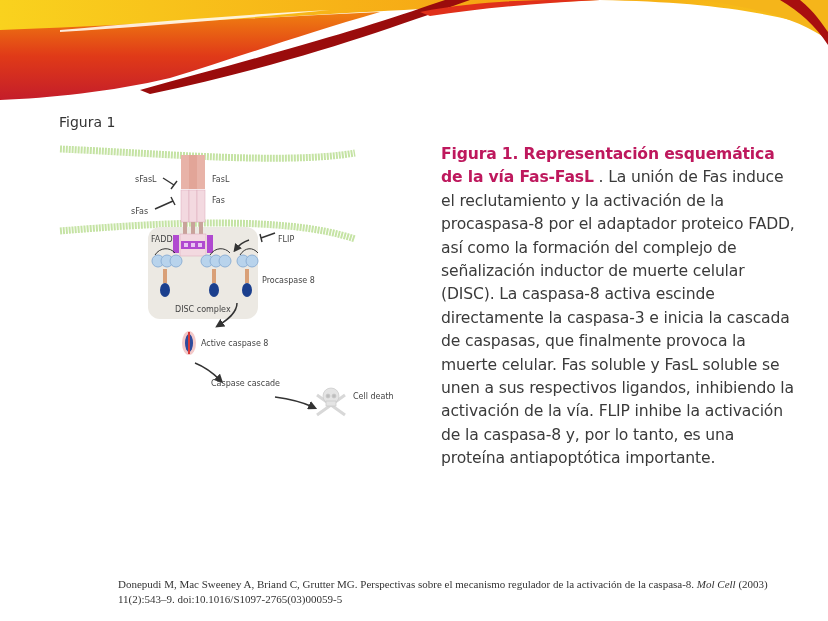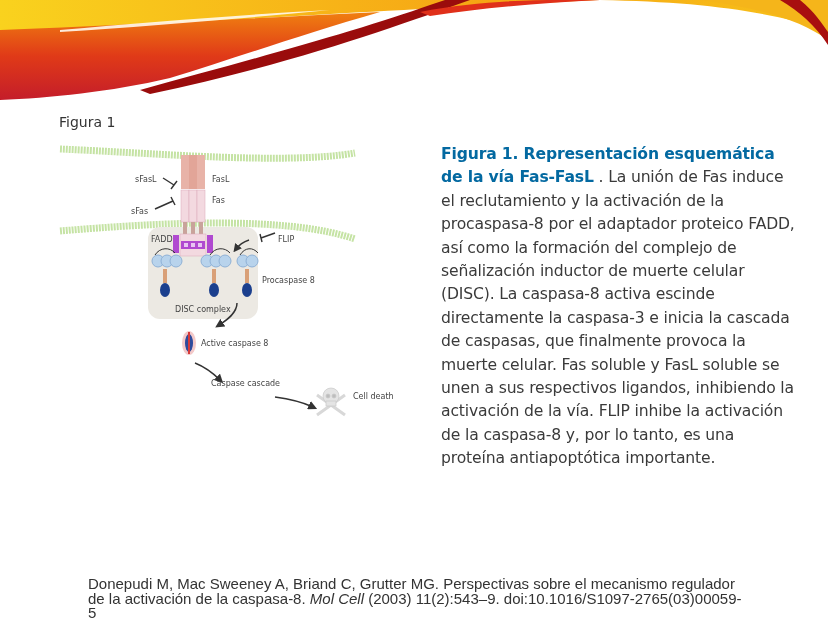--- a/index.html
+++ b/index.html
@@ -1,22 +1,22 @@
 <!DOCTYPE html>
 <html><head>
 <meta charset="utf-8">
 <style>
   html, body { margin:0; padding:0; }
   body { width:828px; height:621px; position:relative; overflow:hidden; background:#ffffff; font-family:"DejaVu Sans", sans-serif; }
   .banner { position:absolute; left:0; top:0; width:828px; height:110px; }
   .fig-heading { position:absolute; left:59px; top:114px; font-size:14px; color:#333; font-family:"DejaVu Sans", sans-serif; }
   .diagram { position:absolute; left:55px; top:135px; width:360px; height:290px; }
   .caption { position:absolute; left:441px; top:143px; width:360px; font-size:15.6px; line-height:23.4px; color:#3a3a3a; font-family:"DejaVu Sans", sans-serif; letter-spacing:-0.15px; }
-  .caption b { font-weight:bold; color:#0369a1; }
-  .citation { position:absolute; left:88px; top:577px; width:660px; font-size:15px; line-height:14.5px; color:#333; font-family:Liberation Sans, sans-serif; }
+  .caption b { font-weight:bold; color:#be185d; }
+  .citation { position:absolute; left:118px; top:577px; width:660px; font-size:11px; line-height:14.5px; color:#333; font-family:Liberation Serif, serif; }
   .citation i { font-style:italic; }
   .dlabel { font-family:"DejaVu Sans", sans-serif; font-size:8px; fill:#444; }
 </style>
 </head>
 <body>
 
 <svg class="banner" viewBox="0 0 828 110" preserveAspectRatio="none">
   <defs>
     <linearGradient id="gY" x1="0" y1="0" x2="1" y2="0">
       <stop offset="0" stop-color="#f9d21e"></stop>

